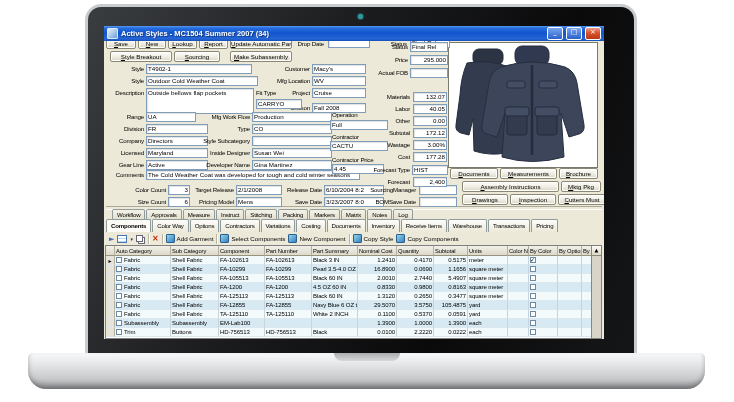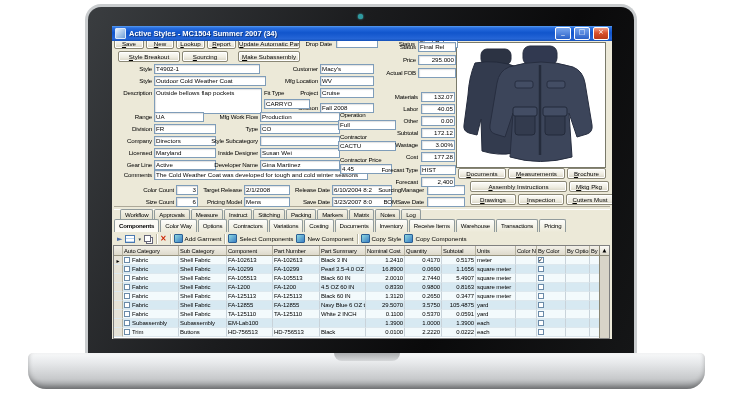--- a/index.html
+++ b/index.html
@@ -4,21 +4,21 @@
 <style>
   html,body{margin:0;padding:0;background:#fff;}
   .stage{position:relative;width:734px;height:402px;background:#fff;overflow:hidden;
          font-family:"Liberation Sans",sans-serif;}
   
   .laptop-lid{position:absolute;left:85px;top:4px;width:552px;height:349px;box-sizing:border-box;
     background:linear-gradient(115deg,#3a3d40 0%,#1b1c1e 40%,#0a0a0b 70%,#151617 100%);
     border:3px solid #c9ccce;border-bottom:none;border-radius:16px 16px 0 0;}
   .webcam{position:absolute;left:50%;top:7px;width:5px;height:5px;margin-left:-3px;border-radius:50%;
     background:#2e9aa0;box-shadow:0 0 2px #4fd0d8;}
-  .screen{position:absolute;left:24px;top:19px;width:500px;height:313px;background:#ece9d8;overflow:hidden;}
+  .screen{position:absolute;left:16px;top:19px;width:500px;height:313px;background:#ece9d8;overflow:hidden;}
   .laptop-base{position:absolute;left:28px;top:353px;width:677px;height:36px;
     background:linear-gradient(180deg,#f8f9fa 0%,#e5e7e9 30%,#c7c9cb 72%,#95979a 100%);
     border-radius:5px 5px 18px 18px;box-shadow:inset 0 -3px 5px rgba(0,0,0,.28);}
   .notch{position:absolute;left:50%;top:0;width:66px;height:8px;margin-left:-33px;
     background:linear-gradient(180deg,#aaacae,#d6d8da);border-radius:0 0 9px 9px;}
   
   .titlebar{position:absolute;left:0;top:0;width:500px;height:15px;box-sizing:border-box;
     background:linear-gradient(180deg,#5a9ef0 0%,#2a6fe0 12%,#1155cc 45%,#2565d6 85%,#1450b8 100%);
     display:flex;align-items:center;gap:3px;padding:0 3px;z-index:30;}
   .title-icon{width:9px;height:9px;flex:none;border:1px solid #dce8f8;border-radius:1px;

